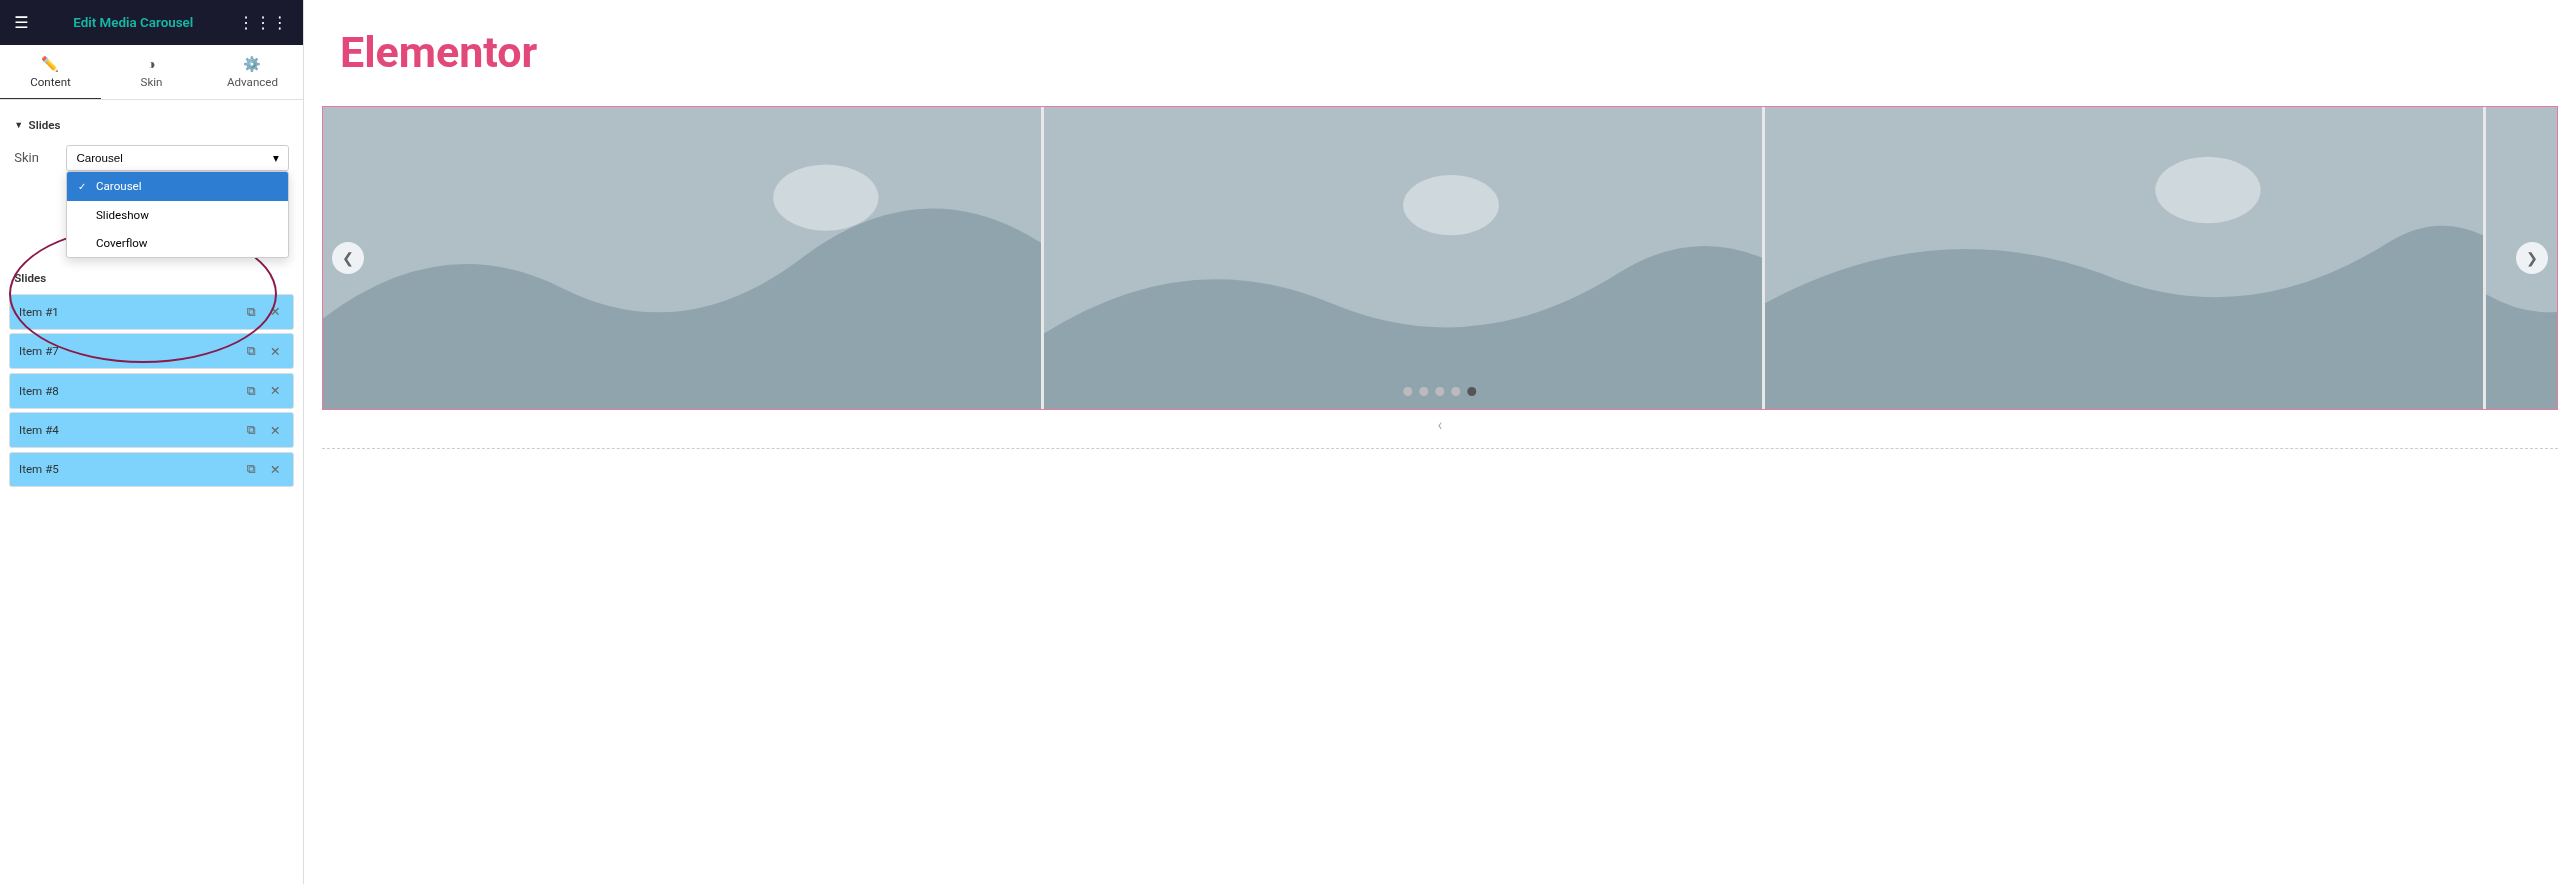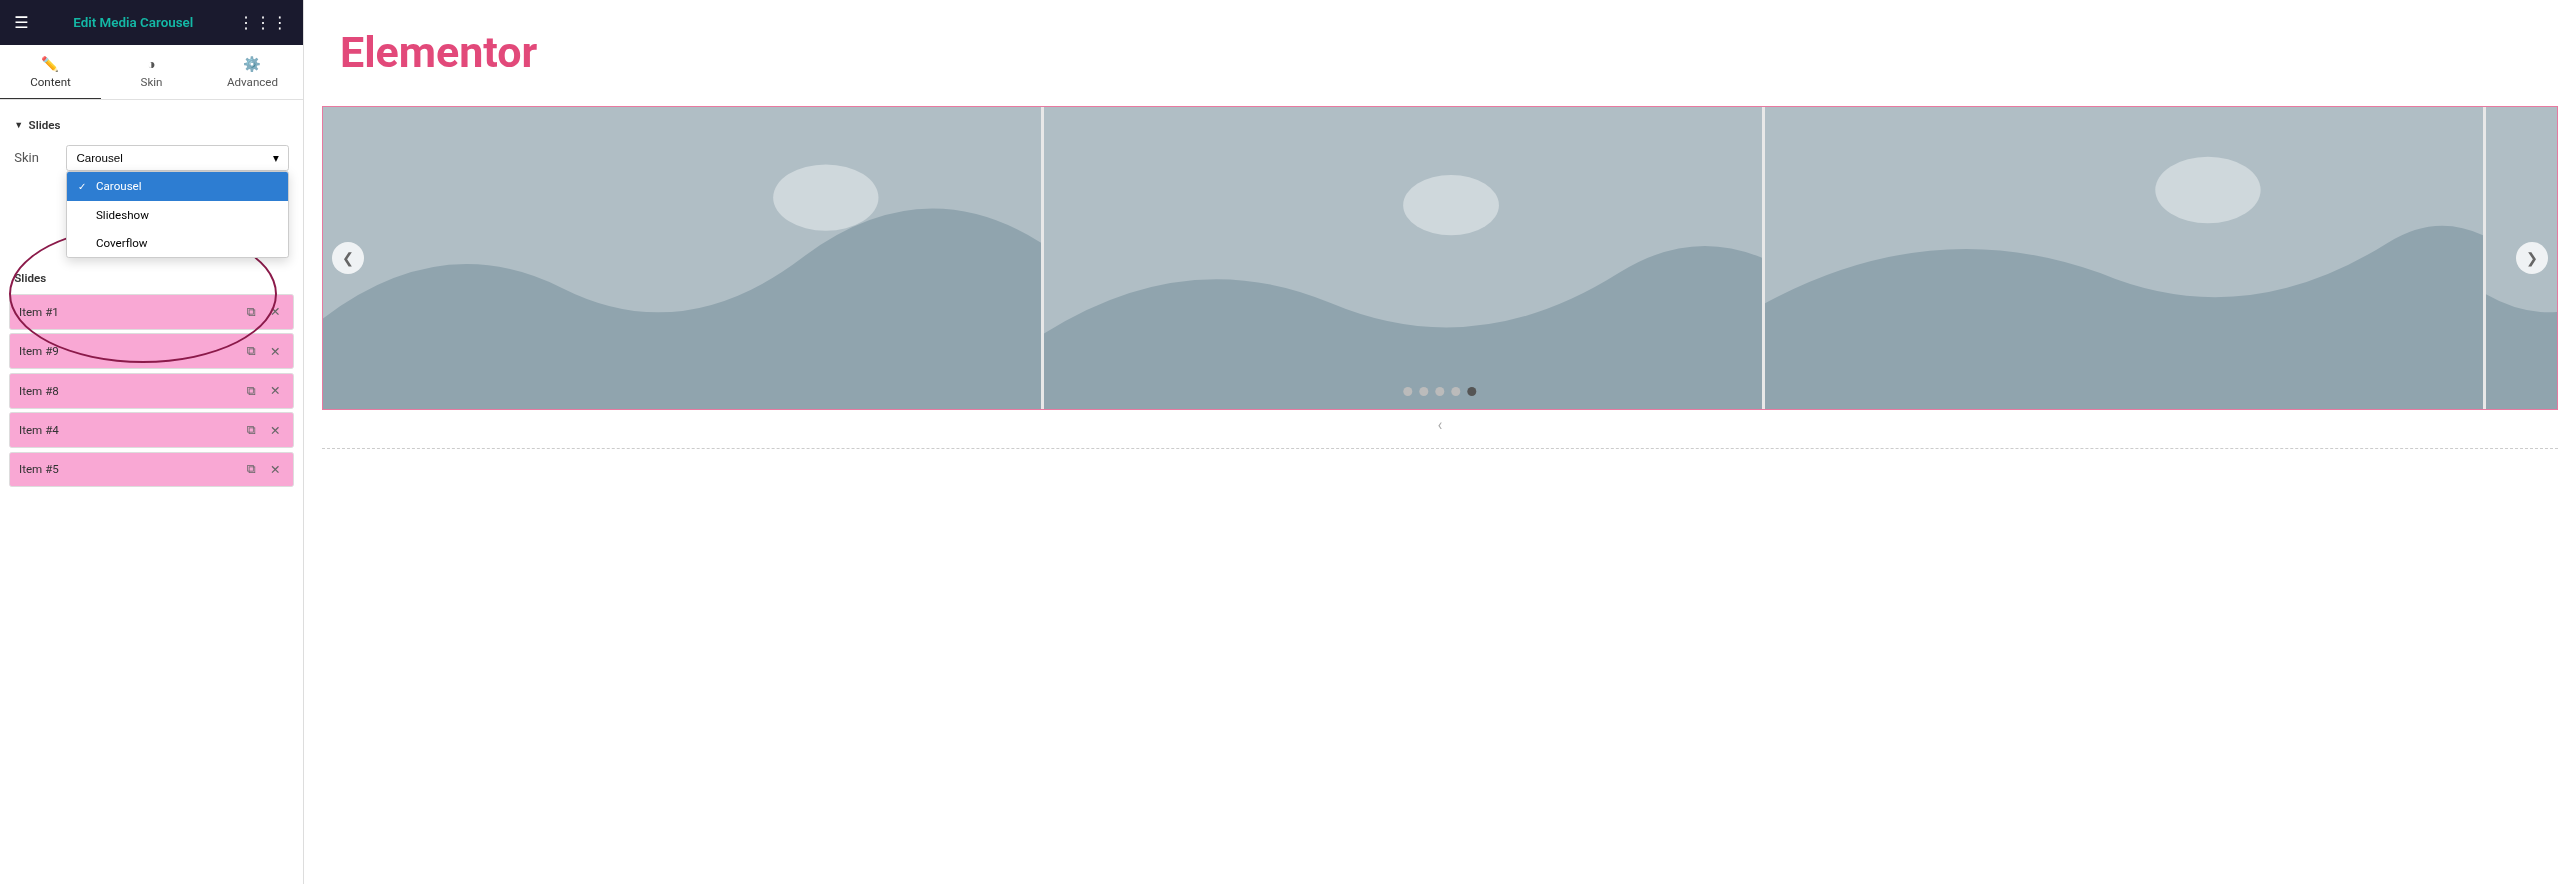--- a/index.html
+++ b/index.html
@@ -177,21 +177,21 @@
       color: #333;
     }
 
     
     .list-item {
       display: flex;
       align-items: center;
       margin: 3.6px 9px;
       border: 0.9px solid #ddd;
       border-radius: 2.7px;
-      background: #f9a8d4;
+      background: #7dd3fc;
       padding: 7.1px 9px;
       gap: 7.1px;
     }
 
     .list-item-label {
       flex: 1;
       font-size: 11.6px;
       color: #333;
     }
 
@@ -381,21 +381,21 @@
     <div class="circle-annotation"></div>
 
     <div class="slides-label" style="margin-top: 89px;">Slides</div>
 
     <div class="list-item">
       <span class="list-item-label">Item #1</span>
       <span class="list-item-icon">⧉</span>
       <span class="list-item-icon">✕</span>
     </div>
     <div class="list-item">
-      <span class="list-item-label">Item #9</span>
+      <span class="list-item-label">Item #7</span>
       <span class="list-item-icon">⧉</span>
       <span class="list-item-icon">✕</span>
     </div>
     <div class="list-item">
       <span class="list-item-label">Item #8</span>
       <span class="list-item-icon">⧉</span>
       <span class="list-item-icon">✕</span>
     </div>
     <div class="list-item">
       <span class="list-item-label">Item #4</span>

